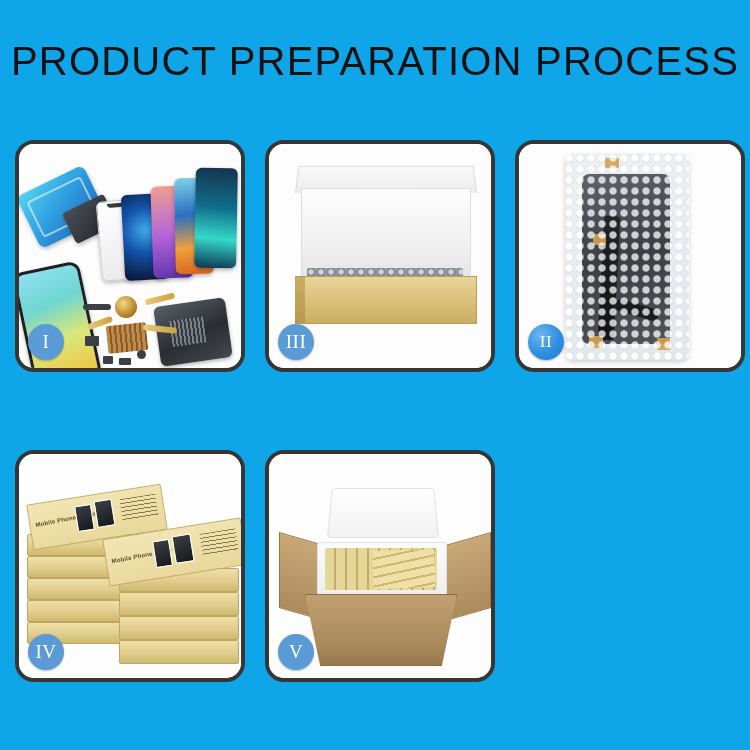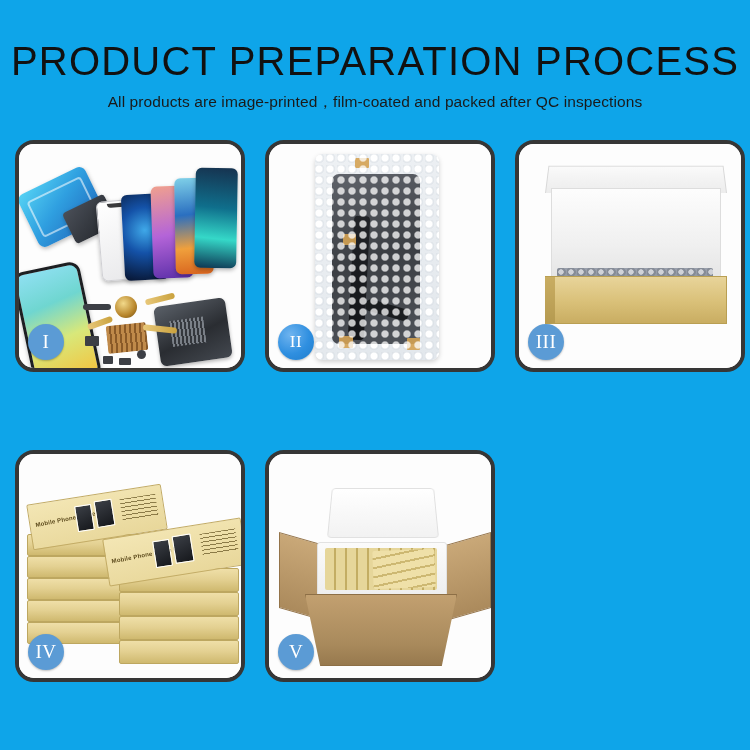--- a/index.html
+++ b/index.html
@@ -408,21 +408,20 @@
     border-radius: 1px;
   }
 </style>
 </head>
 <body>
 
 <div class="page">
 
   <div class="header">
     <div class="title">PRODUCT PREPARATION PROCESS</div>
-    <div class="subtitle">All products are image-printed，film-coated and packed after QC inspections</div>
   </div>
 
   <div class="grid">
 
     <div class="panel p1">
       <div class="photo">
         <div class="ph ph-a"></div>
         <div class="ph ph-b"></div>
         <div class="ph ph-c"></div>
         <div class="ph ph-d"></div>
@@ -438,46 +437,46 @@
         <div class="chip" style="left:84px;top:212px;width:10px;height:8px;"></div>
         <div class="chip" style="left:100px;top:214px;width:12px;height:7px;"></div>
         <div class="chip" style="left:118px;top:206px;width:9px;height:9px;border-radius:50%;"></div>
         <div class="flex-cable" style="left:126px;top:152px;width:30px;transform:rotate(-14deg);"></div>
         <div class="flex-cable" style="left:124px;top:182px;width:34px;transform:rotate(6deg);"></div>
         <div class="flex-cable" style="left:68px;top:176px;width:26px;transform:rotate(-20deg);"></div>
       </div>
       <div class="badge">I</div>
     </div>
 
+    <div class="panel p3">
+      <div class="photo">
+        <div class="box3-lid"></div>
+        <div class="foam-back"></div>
+        <div class="bubbles3"></div>
+        <div class="box3-body"></div>
+      </div>
+      <div class="badge">III</div>
+    </div>
+
     <div class="panel p2">
       <div class="photo">
         <div class="bubble-pack">
           <div class="screen-inside"></div>
           <div class="cable-inside"></div>
           <div class="cable-inside2"></div>
           <div class="tape" style="left:40px;top:4px;width:14px;height:10px;"></div>
           <div class="tape" style="left:28px;top:80px;width:13px;height:11px;"></div>
           <div class="tape" style="left:24px;top:182px;width:14px;height:12px;"></div>
           <div class="tape" style="left:92px;top:184px;width:13px;height:12px;"></div>
           <div class="bubble-overlay"></div>
         </div>
       </div>
       <div class="badge b2">II</div>
     </div>
 
-    <div class="panel p3">
-      <div class="photo">
-        <div class="box3-lid"></div>
-        <div class="foam-back"></div>
-        <div class="bubbles3"></div>
-        <div class="box3-body"></div>
-      </div>
-      <div class="badge">III</div>
-    </div>
-
     <div class="panel p4">
       <div class="photo">
         <div class="stack">
           <div class="kbox" style="left:0px;top:62px;width:112px;height:20px;"></div>
           <div class="kbox" style="left:0px;top:84px;width:112px;height:20px;"></div>
           <div class="kbox" style="left:0px;top:106px;width:112px;height:20px;"></div>
           <div class="kbox" style="left:0px;top:128px;width:112px;height:20px;"></div>
           <div class="kbox" style="left:0px;top:150px;width:112px;height:20px;"></div>
 
           <div class="kbox" style="left:92px;top:96px;width:118px;height:22px;"></div>

